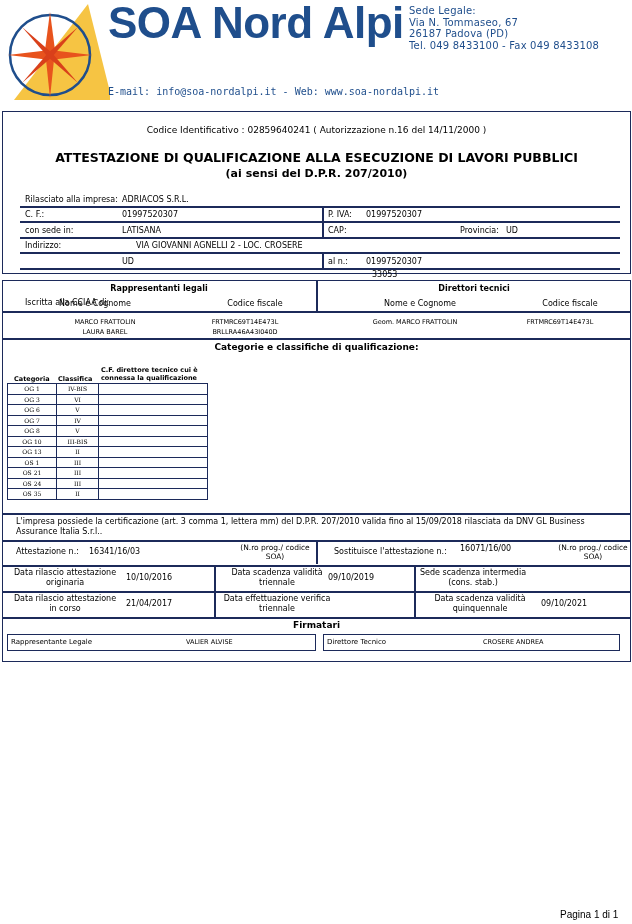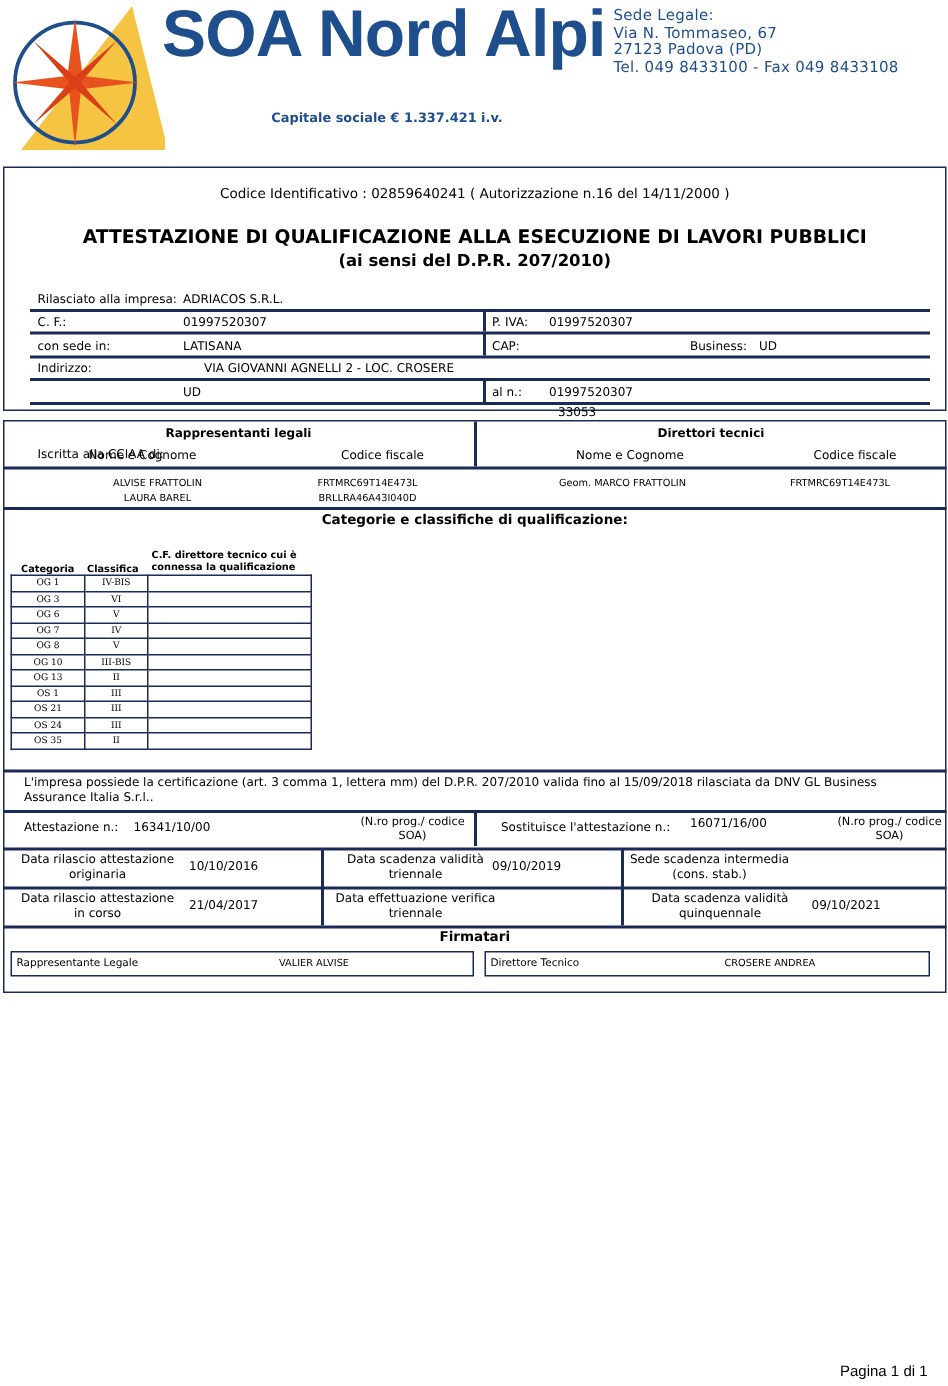--- a/index.html
+++ b/index.html
@@ -38,26 +38,26 @@
 <div class="abs logo-wrap">
   <svg class="abs" style="left:0;top:0" width="110" height="104">
     <polygon points="14,100 88,4 112,100" fill="#f6c443"></polygon>
     <circle cx="50" cy="55" r="40" fill="none" stroke="#1f4e8c" stroke-width="2.5"></circle>
     <polygon points="50,12 55,50 50,98 45,50" fill="#e8531d"></polygon>
     <polygon points="8,55 50,50 92,55 50,60" fill="#e8531d"></polygon>
     <polygon points="22,27 52,53 78,83 48,57" fill="#d9401a"></polygon>
     <polygon points="78,27 52,57 22,83 48,53" fill="#d9401a"></polygon>
   </svg>
   <div class="abs brand-title">SOA Nord Alpi</div>
-  <div class="abs brand-line" style="left:118px;top:74px;width:280px;">Capitale sociale € 1.337.421 i.v.</div>
+  <div class="abs brand-mail">E-mail: info@soa-nordalpi.it - Web: www.soa-nordalpi.it</div>
 
   <div class="abs addr" style="top:5px;">
     <div>Sede Legale:</div>
     <div>Via N. Tommaseo, 67</div>
-    <div>27123 Padova (PD)</div>
+    <div>26187 Padova (PD)</div>
     <div>Tel. 049 8433100 - Fax 049 8433108</div>
   </div>
 </div>
 
 <div class="abs frame" style="left:2px;top:111px;width:629px;height:163px;"></div>
 <div class="abs small center" style="left:2px;top:125px;width:629px;font-size:9px;">Codice Identificativo : 02859640241 ( Autorizzazione n.16 del 14/11/2000 )</div>
 <div class="abs center bold" style="left:2px;top:150px;width:629px;font-size:12.5px;">ATTESTAZIONE DI QUALIFICAZIONE ALLA ESECUZIONE DI LAVORI PUBBLICI</div>
 <div class="abs center bold" style="left:2px;top:167px;width:629px;font-size:11px;">(ai sensi del D.P.R. 207/2010)</div>
 
 <div class="abs small" style="left:25px;top:195px;">Rilasciato alla impresa:</div>
@@ -67,21 +67,21 @@
 <div class="abs small" style="left:25px;top:210px;">C. F.:</div>
 <div class="abs small" style="left:122px;top:210px;">01997520307</div>
 <div class="abs small" style="left:328px;top:210px;">P. IVA:</div>
 <div class="abs small" style="left:366px;top:210px;">01997520307</div>
 <div class="abs hline" style="left:20px;top:221px;width:600px;"></div>
 
 <div class="abs small" style="left:25px;top:226px;">con sede in:</div>
 <div class="abs small" style="left:122px;top:226px;">LATISANA</div>
 <div class="abs small" style="left:328px;top:226px;">CAP:</div>
 <div class="abs small" style="left:372px;top:226px;margin-top:44px;">33053</div>
-<div class="abs small" style="left:460px;top:226px;">Business:</div>
+<div class="abs small" style="left:460px;top:226px;">Provincia:</div>
 <div class="abs small" style="left:506px;top:226px;">UD</div>
 <div class="abs hline" style="left:20px;top:237px;width:600px;"></div>
 
 <div class="abs small" style="left:25px;top:241px;">Indirizzo:</div>
 <div class="abs small" style="left:122px;top:241px;margin-left:14px;">VIA GIOVANNI AGNELLI 2 - LOC. CROSERE</div>
 <div class="abs hline" style="left:20px;top:252px;width:600px;"></div>
 
 <div class="abs small" style="left:25px;top:257px;margin-top:41px;">Iscritta alla CCIAA di:</div>
 <div class="abs small" style="left:122px;top:257px;">UD</div>
 <div class="abs small" style="left:328px;top:257px;">al n.:</div>
@@ -96,21 +96,21 @@
 
 <div class="abs vline" style="left:316px;top:281px;height:30px;"></div>
 <div class="abs small bold center" style="left:2px;top:284px;width:314px;">Rappresentanti legali</div>
 <div class="abs small bold center" style="left:317px;top:284px;width:314px;">Direttori tecnici</div>
 <div class="abs small center" style="left:30px;top:299px;width:130px;">Nome e Cognome</div>
 <div class="abs small center" style="left:200px;top:299px;width:110px;">Codice fiscale</div>
 <div class="abs small center" style="left:355px;top:299px;width:130px;">Nome e Cognome</div>
 <div class="abs small center" style="left:515px;top:299px;width:110px;">Codice fiscale</div>
 <div class="abs hline" style="left:2px;top:311px;width:629px;"></div>
 
-<div class="abs tiny center" style="left:40px;top:318px;width:130px;">ALVISE FRATTOLIN</div>
+<div class="abs tiny center" style="left:40px;top:318px;width:130px;">MARCO FRATTOLIN</div>
 <div class="abs tiny center" style="left:190px;top:318px;width:110px;">FRTMRC69T14E473L</div>
 <div class="abs tiny center" style="left:40px;top:328px;width:130px;">LAURA BAREL</div>
 <div class="abs tiny center" style="left:190px;top:328px;width:110px;">BRLLRA46A43I040D</div>
 <div class="abs tiny center" style="left:350px;top:318px;width:130px;">Geom. MARCO FRATTOLIN</div>
 <div class="abs tiny center" style="left:505px;top:318px;width:110px;">FRTMRC69T14E473L</div>
 <div class="abs hline" style="left:2px;top:338px;width:629px;"></div>
 
 <div class="abs small bold center" style="left:2px;top:342px;width:629px;font-size:9px;">Categorie e classifiche di qualificazione:</div>
 <div class="abs tiny bold" style="left:14px;top:375px;">Categoria</div>
 <div class="abs tiny bold" style="left:58px;top:375px;">Classifica</div>
@@ -175,21 +175,21 @@
       </tr>
   </tbody>
 </table>
 
 <div class="abs hline" style="left:2px;top:513px;width:629px;"></div>
 
 <div class="abs small" style="left:16px;top:517px;width:600px;white-space:normal;line-height:10px;">L'impresa possiede la certificazione (art. 3 comma 1, lettera mm) del D.P.R. 207/2010 valida fino al 15/09/2018 rilasciata da DNV GL Business Assurance Italia S.r.l..</div>
 <div class="abs hline" style="left:2px;top:540px;width:629px;"></div>
 
 <div class="abs small" style="left:16px;top:547px;">Attestazione n.:</div>
-<div class="abs small" style="left:89px;top:547px;">16341/10/00</div>
+<div class="abs small" style="left:89px;top:547px;">16341/16/03</div>
 <div class="abs tiny center" style="left:240px;top:543px;width:70px;white-space:normal;line-height:9px;font-size:7.5px;">(N.ro prog./ codice SOA)</div>
 <div class="abs vline" style="left:316px;top:541px;height:23px;"></div>
 <div class="abs small" style="left:334px;top:547px;">Sostituisce l'attestazione n.:</div>
 <div class="abs small" style="left:460px;top:544px;">16071/16/00</div>
 <div class="abs tiny center" style="left:558px;top:543px;width:70px;white-space:normal;line-height:9px;font-size:7.5px;">(N.ro prog./ codice SOA)</div>
 <div class="abs hline" style="left:2px;top:565px;width:629px;"></div>
 
 <div class="abs vline" style="left:214px;top:566px;height:51px;"></div>
 <div class="abs vline" style="left:414px;top:566px;height:51px;"></div>
 

